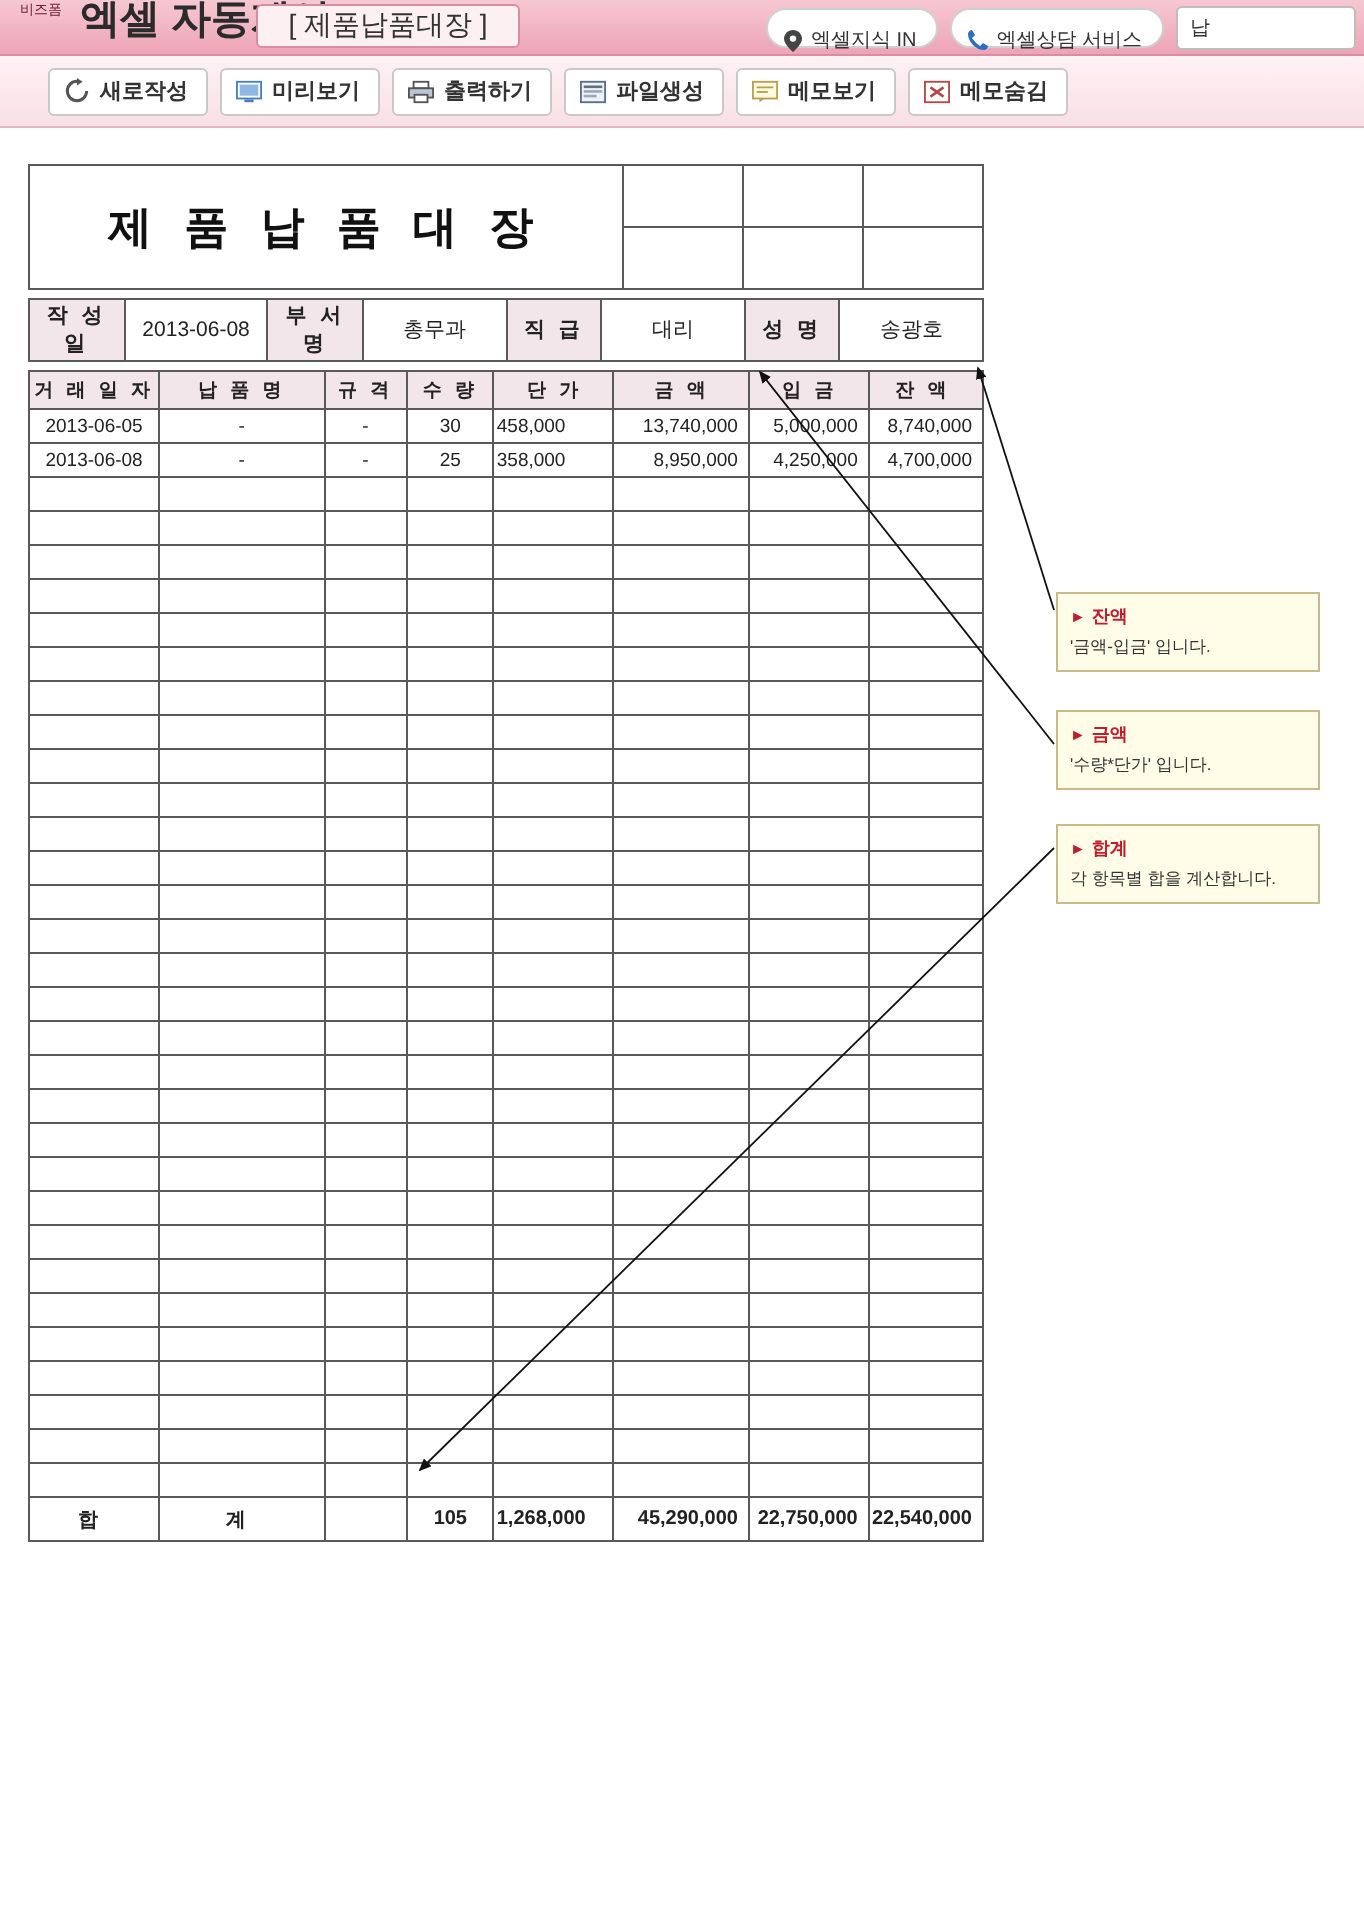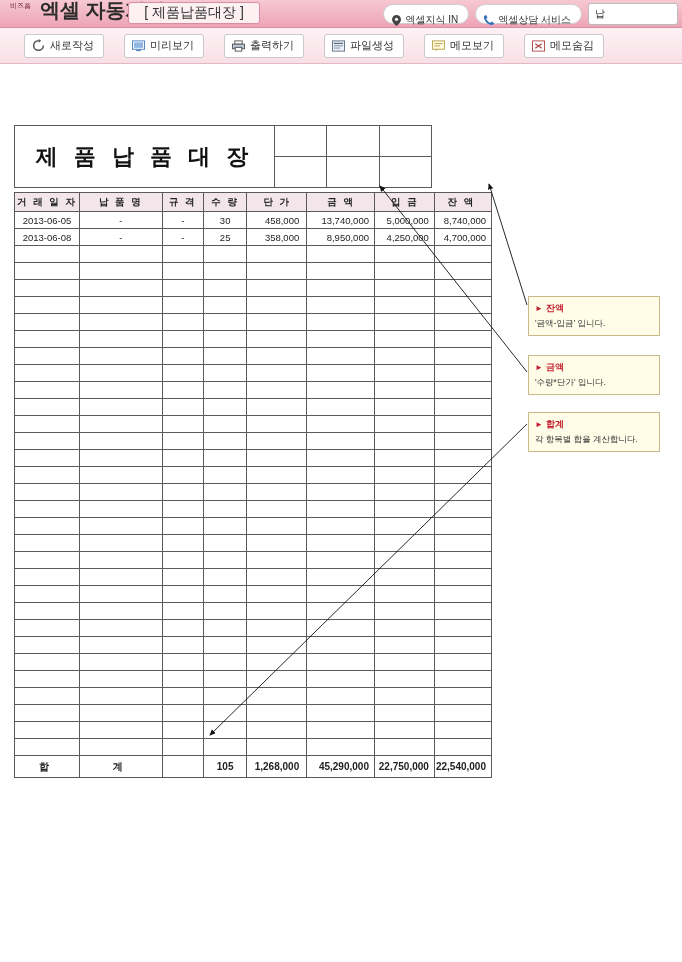--- a/index.html
+++ b/index.html
@@ -67,42 +67,42 @@
     display: flex; align-items: center; padding-left: 6px;
     margin-right: 4px;
   }
 
   
   .toolbar {
     position: absolute; top: 28px; left: 0;
     width: 682px; height: 36px;
     background: linear-gradient(#fdf2f5, #f8dfe6);
     border-bottom: 1px solid #e3b9c6;
-    display: flex; align-items: center; padding-left: 24px; gap: 20px;
+    display: flex; align-items: center; padding-left: 24px; gap: 6px; font-weight: bold;
   }
   .tbtn {
     height: 24px;
     background: #ffffff;
     border: 1px solid #c9c9c9;
     border-radius: 3px;
     display: flex; align-items: center; gap: 5px;
     padding: 0 9px 0 6px;
     font-size: 11px; color: #333;
     cursor: pointer;
   }
   .tbtn .gl { display: inline-flex; width: 14px; height: 14px; align-items: center; justify-content: center; }
 
   
   .sheet {
     position: absolute; left: 14px; top: 82px;
     width: 478px;
   }
 
   
-  .titleblock { width: 418px; border-collapse: collapse; margin-top: 43px; }
+  .titleblock { width: 478px; border-collapse: collapse; }
   .titleblock td { border: 1px solid #5a5a5a; }
   .tb-title {
     height: 62px; width: 296px;
     text-align: center;
     font-size: 22px; font-weight: bold; letter-spacing: 5px;
     color: #111;
   }
   .tb-cell { width: 60px; height: 31px; }
 
   
@@ -122,21 +122,21 @@
   .grid th {
     background: #f2e6ea;
     font-weight: bold;
     letter-spacing: 2px;
     height: 19px;
   }
   .c-date { width: 66px; text-align: center; }
   .c-name { width: 84px; text-align: center; }
   .c-spec { width: 42px; text-align: center; }
   .c-qty  { width: 44px; text-align: center; }
-  .c-price{ width: 60px; text-align: right; padding-right: 7px; }
+  .c-price{ width: 60px; padding-right: 7px; }
   .c-amt  { width: 68px; text-align: right; padding-right: 5px; }
   .c-in   { width: 60px; text-align: right; padding-right: 5px; }
   .c-bal  { width: 54px; text-align: right; padding-right: 5px; }
   .grid tr.total td {
     height: 22px;
     font-weight: bold;
     font-size: 10px;
   }
   .grid tr.total td.lbl { text-align: center; letter-spacing: 6px; }
 
@@ -276,20 +276,34 @@
         <td class="tb-cell"></td>
       </tr>
       <tr>
         <td class="tb-cell"></td>
         <td class="tb-cell"></td>
         <td class="tb-cell"></td>
       </tr>
     </tbody>
       </table>
 
+    <table class="inforow">
+      <tbody>
+          <tr>
+        <td class="inf-lbl">작 성 일</td>
+        <td class="inf-val">2013-06-08</td>
+        <td class="inf-lbl">부 서 명</td>
+        <td class="inf-val">총무과</td>
+        <td class="inf-lbl">직 급</td>
+        <td class="inf-val">대리</td>
+        <td class="inf-lbl">성 명</td>
+        <td class="inf-val">송광호</td>
+      </tr>
+    </tbody>
+      </table>
 
     <table class="grid">
       <thead>
         <tr>
           <th class="c-date">거 래 일 자</th>
           <th class="c-name">납 품 명</th>
           <th class="c-spec">규 격</th>
           <th class="c-qty">수 량</th>
           <th class="c-price" style="text-align:center;padding-right:0">단  가</th>
           <th class="c-amt" style="text-align:center;padding-right:0">금  액</th>

